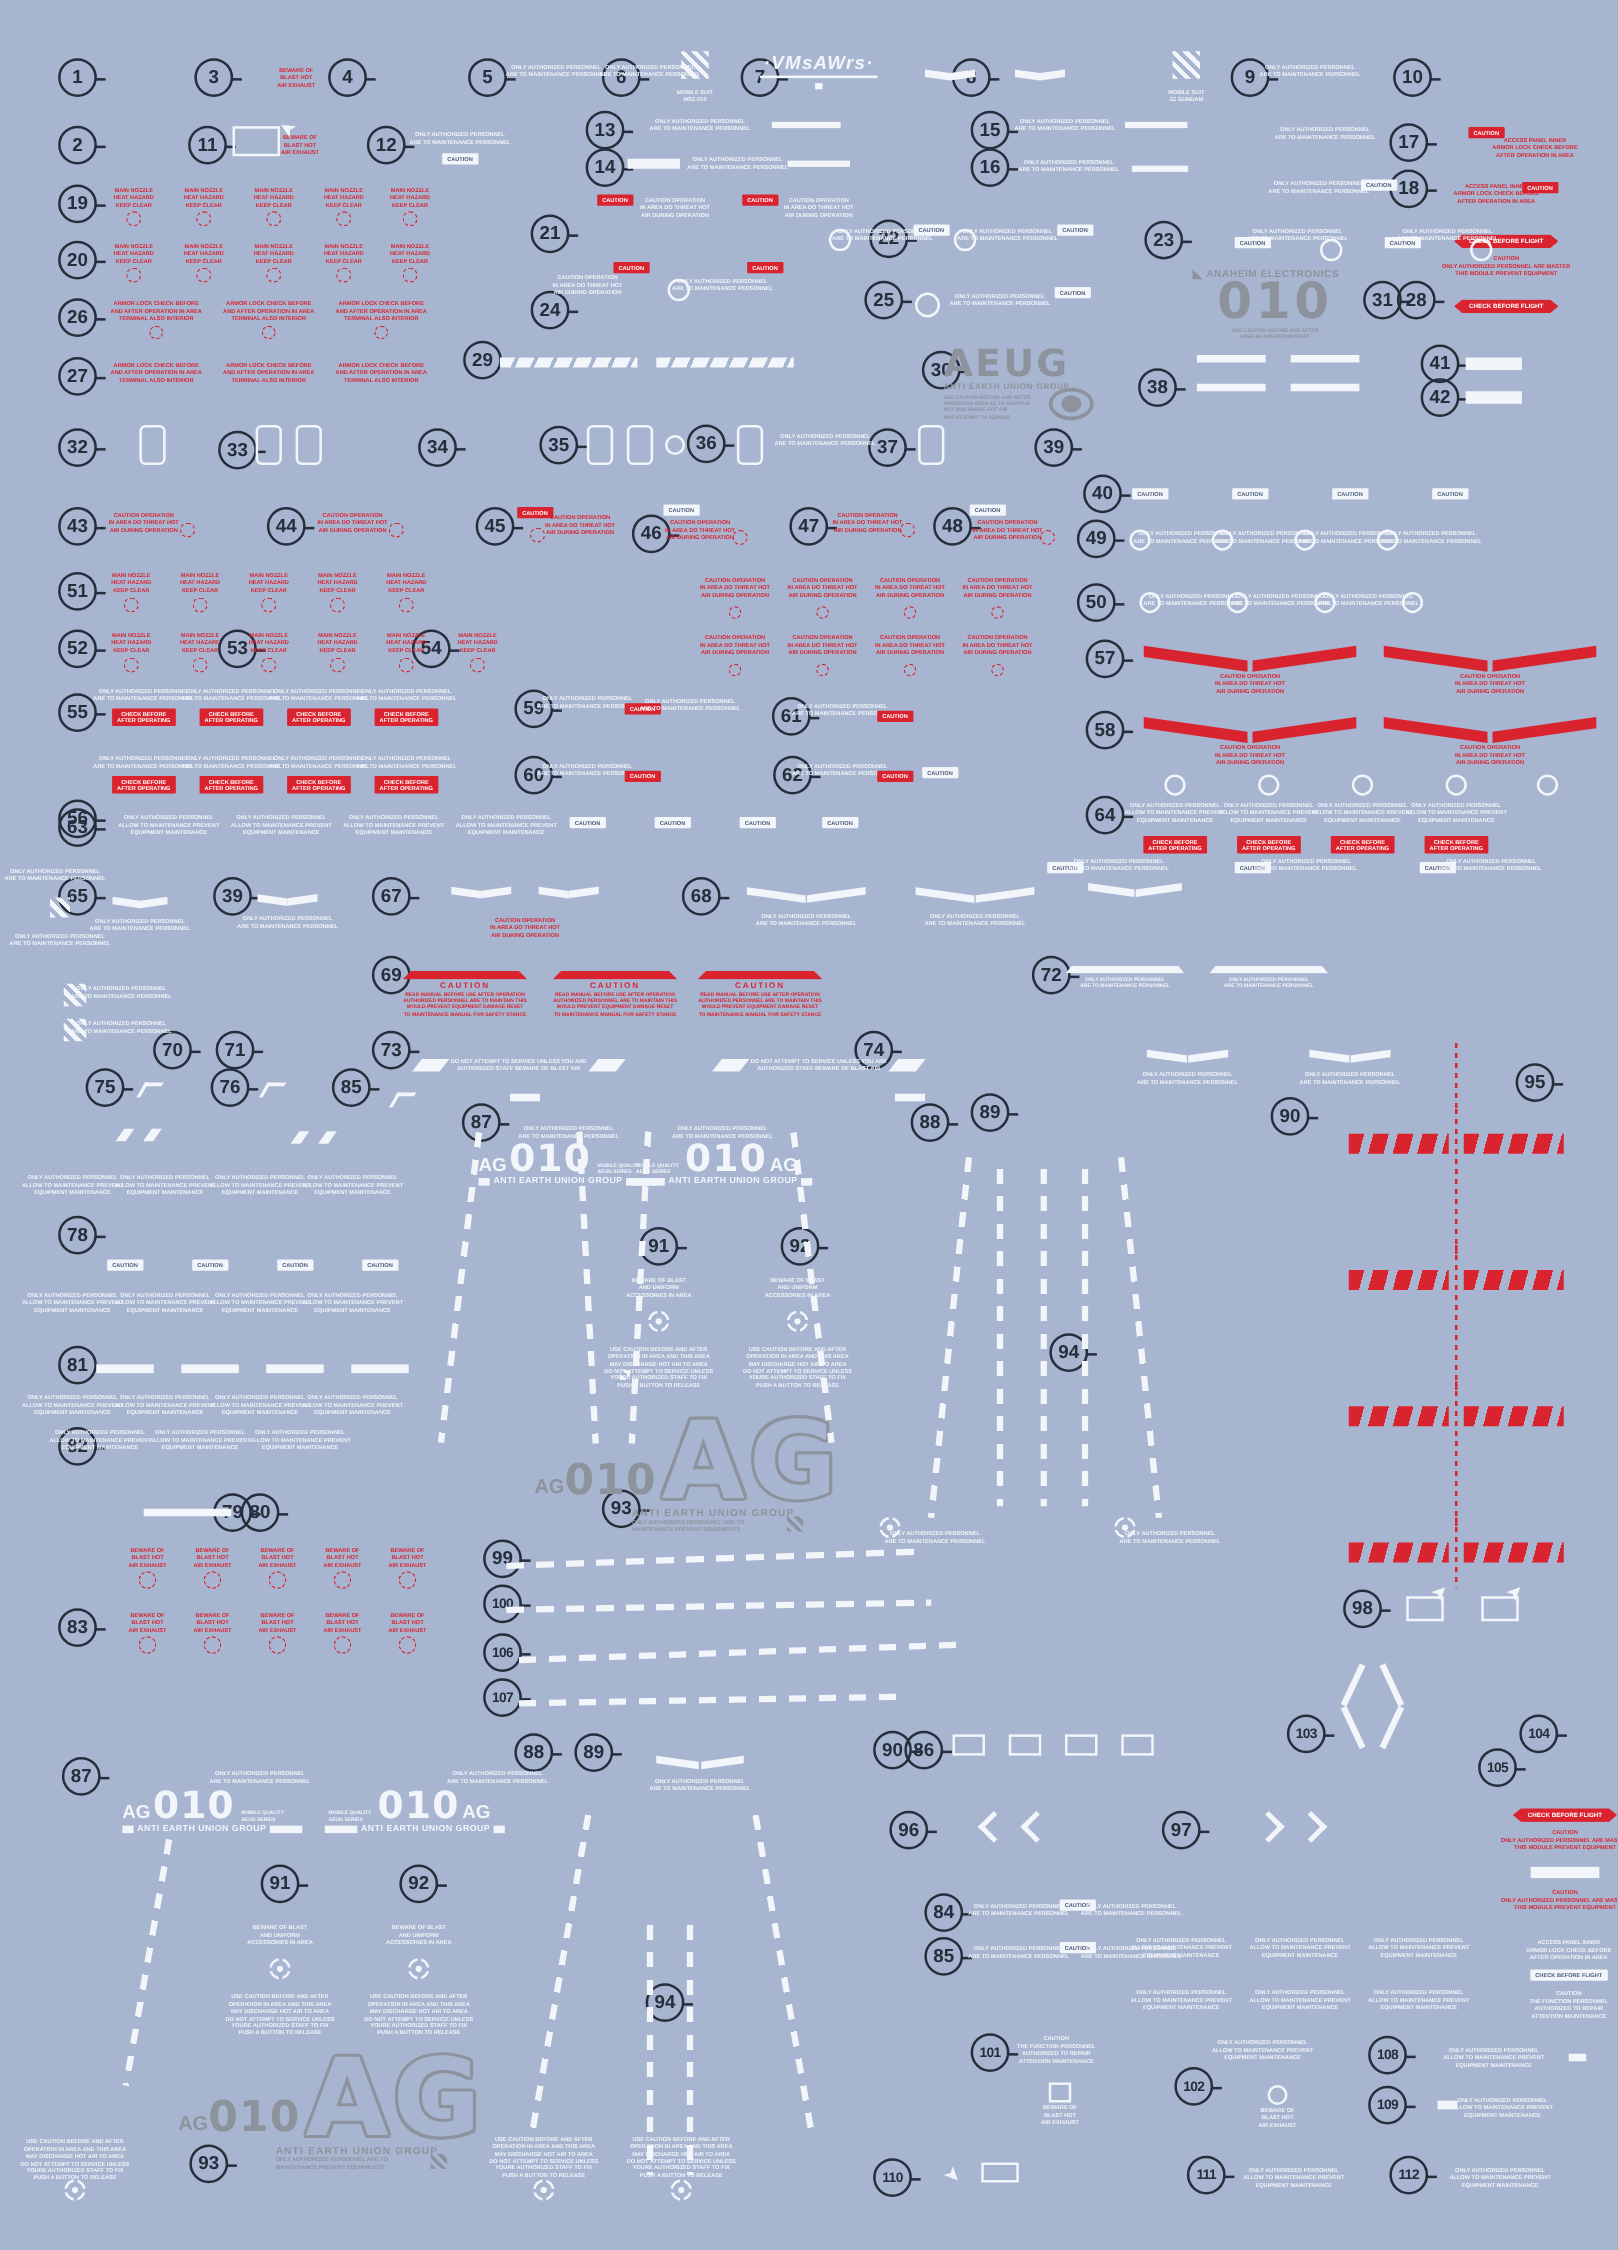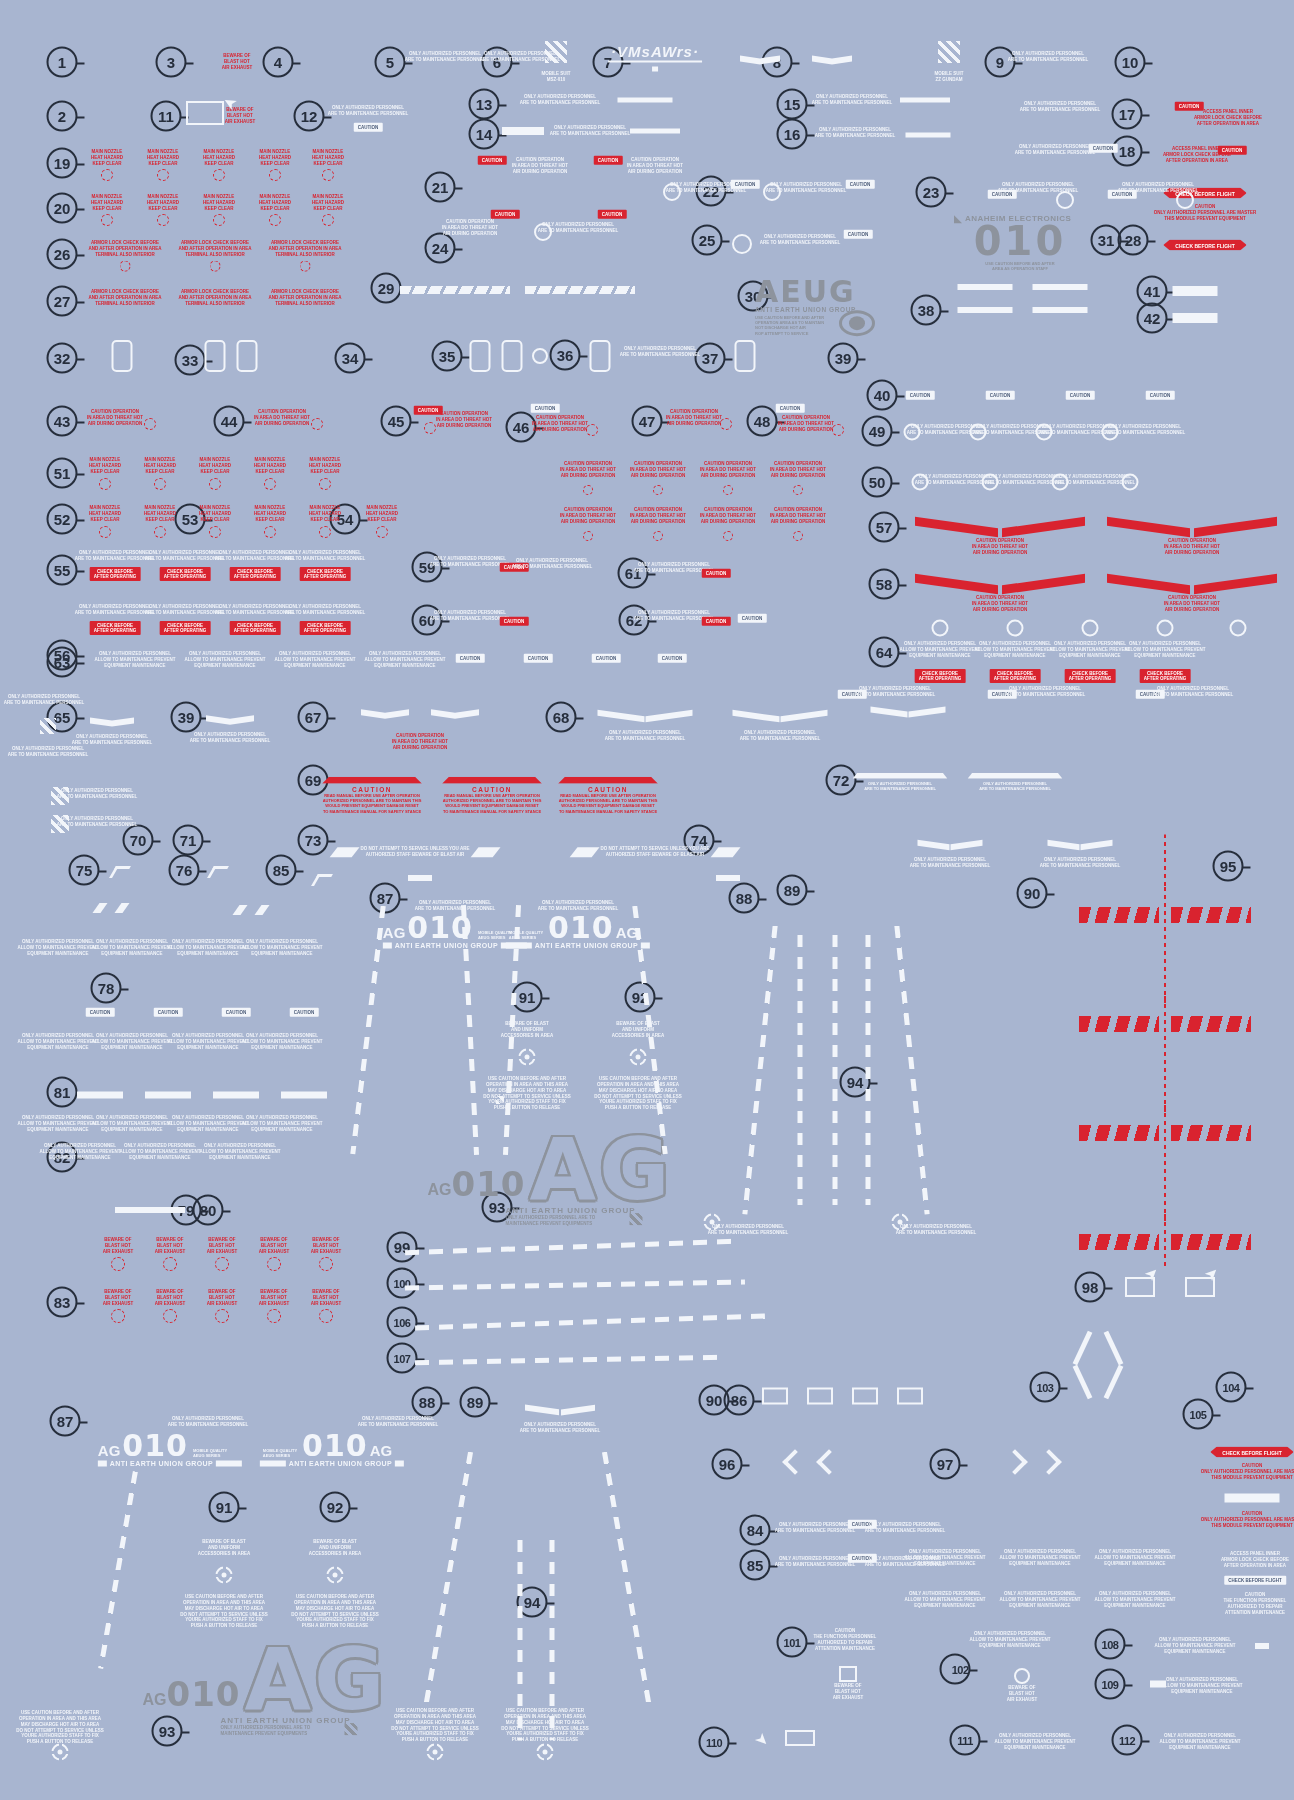--- a/index.html
+++ b/index.html
@@ -332,21 +332,21 @@
     </div>
     <div class="it num" style="left: 84px; top: 870px; transform: translate(-50%, -50%);">
       <b>75</b>
     </div>
     <div class="it num" style="left: 184px; top: 870px; transform: translate(-50%, -50%);">
       <b>76</b>
     </div>
     <div class="it num" style="left: 281px; top: 870px; transform: translate(-50%, -50%);">
       <b>85</b>
     </div>
-    <div class="it num" style="left: 62px; top: 988px; transform: translate(-50%, -50%); margin-left: 44px;">
+    <div class="it num" style="left: 62px; top: 988px; transform: translate(-50%, -50%);">
       <b>78</b>
     </div>
     <div class="it num" style="left: 186px; top: 1210px; transform: translate(-50%, -50%);">
       <b>79</b>
     </div>
     <div class="it num" style="left: 208px; top: 1210px; transform: translate(-50%, -50%);">
       <b>80</b>
     </div>
     <div class="it num" style="left: 62px; top: 1092px; transform: translate(-50%, -50%);">
       <b>81</b>
@@ -404,21 +404,21 @@
     </div>
     <div class="it num" style="left: 402px; top: 1247px; transform: translate(-50%, -50%);">
       <b>99</b>
     </div>
     <div class="it num n3" style="left: 402px; top: 1283px; transform: translate(-50%, -50%);">
       <b>100</b>
     </div>
     <div class="it num n3" style="left: 792px; top: 1642px; transform: translate(-50%, -50%);">
       <b>101</b>
     </div>
-    <div class="it num n3" style="left: 955px; top: 1669px; transform: translate(-50%, -50%); justify-content: flex-end;">
+    <div class="it num n3" style="left: 955px; top: 1669px; transform: translate(-50%, -50%);">
       <b>102</b>
     </div>
     <div class="it num n3" style="left: 1045px; top: 1387px; transform: translate(-50%, -50%);">
       <b>103</b>
     </div>
     <div class="it num n3" style="left: 1231px; top: 1387px; transform: translate(-50%, -50%);">
       <b>104</b>
     </div>
     <div class="it num n3" style="left: 1198px; top: 1414px; transform: translate(-50%, -50%);">
       <b>105</b>

